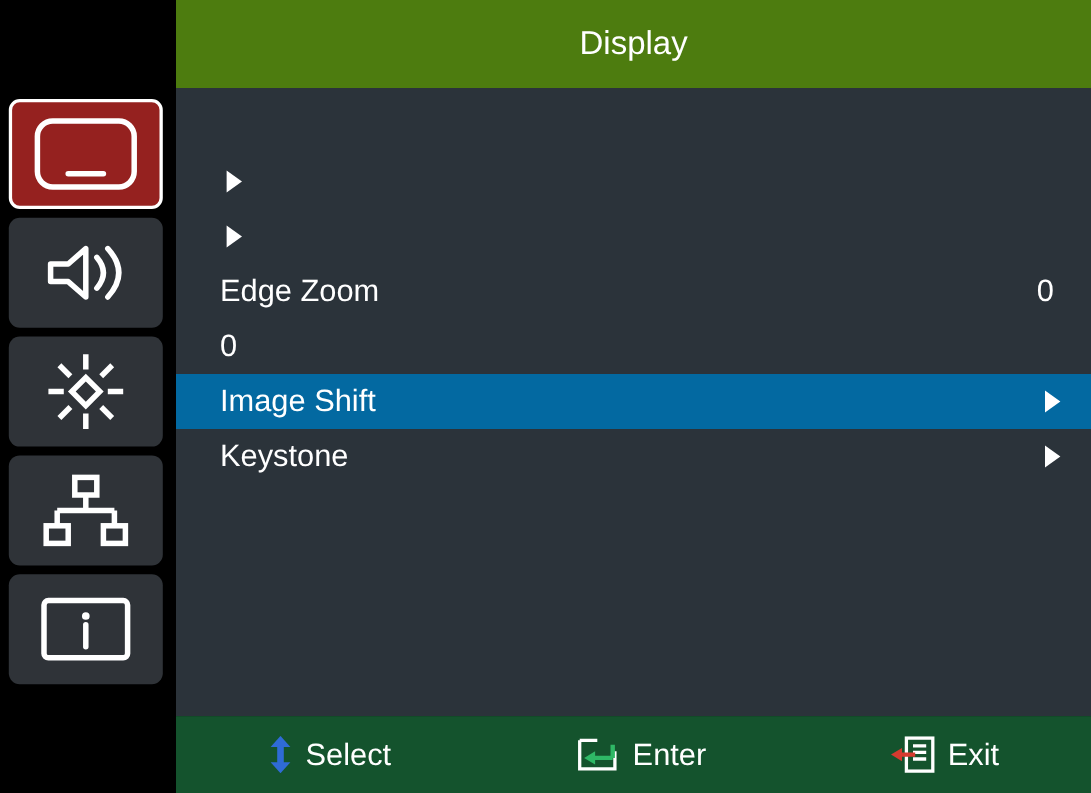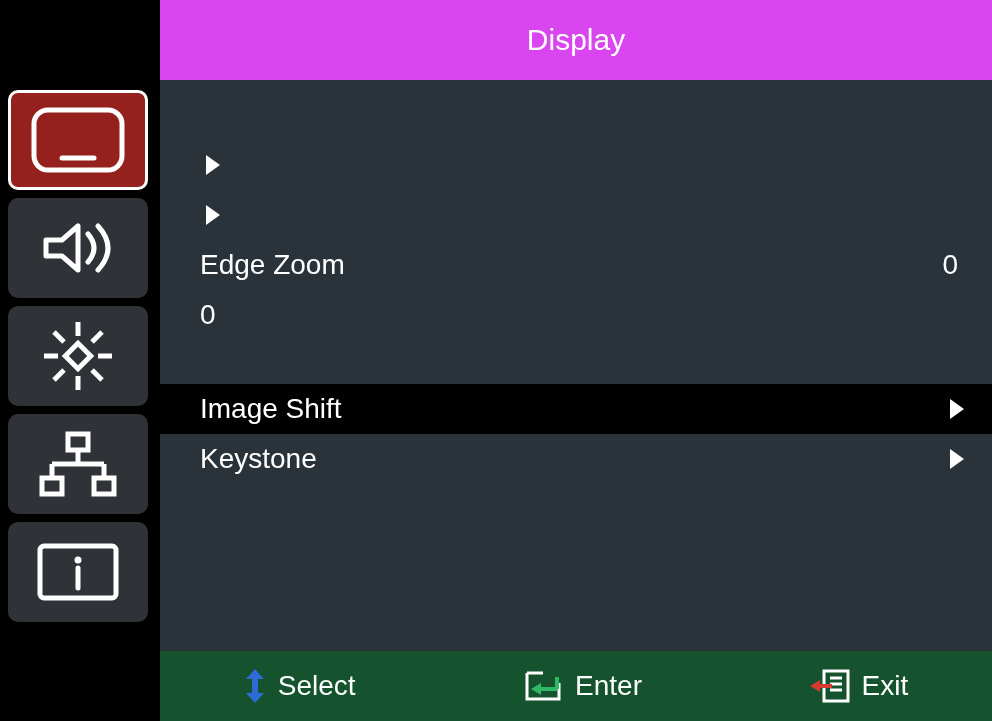--- a/index.html
+++ b/index.html
@@ -10,21 +10,21 @@
     height: 721px;
     background: #000;
     display: grid;
     grid-template-columns: 160px 1fr;
     grid-template-rows: 80px 1fr 70px;
   }
   
   .title-spacer { grid-column: 1; grid-row: 1; background: #000; }
   .title-bar {
     grid-column: 2; grid-row: 1;
-    background: #d946ef;
+    background: #4d7c0f;
     display: flex; align-items: center; justify-content: center;
     color: #fff; font-size: 30px;
   }
   
   .sidebar {
     grid-column: 1; grid-row: 2 / span 2;
     background: #000;
     display: flex; flex-direction: column;
     padding: 10px 8px 0 8px;
     gap: 8px;
@@ -46,22 +46,21 @@
     background: #2B333A;
     padding: 60px 0 0 0;
   }
   .menu-row {
     height: 50px;
     display: flex; align-items: center;
     color: #fff; font-size: 28px;
     padding: 0 28px 0 40px;
   }
   .menu-row.highlight {
-    background: #000000;
-    margin-top: 44px;
+    background: #0369a1;
   }
   .menu-label { flex: 1; }
   .menu-value { margin-right: 6px; }
   .menu-arrow { width: 0; height: 0; border-top: 10px solid transparent; border-bottom: 10px solid transparent; border-left: 14px solid #fff; margin-left: 6px; }
   
   .footer {
     grid-column: 2; grid-row: 3;
     background: #14532d;
     display: flex; align-items: center; justify-content: space-around;
     color: #fff; font-size: 28px;

